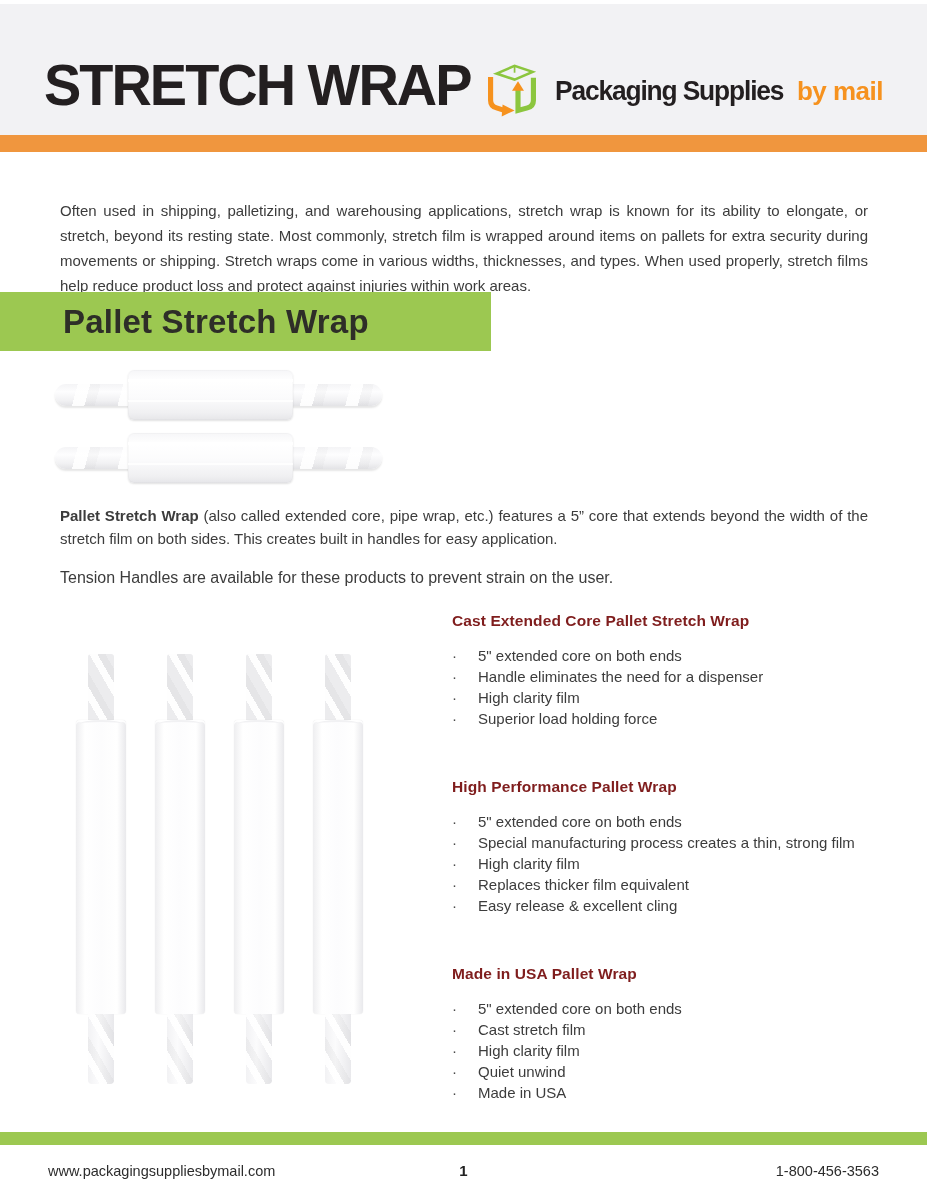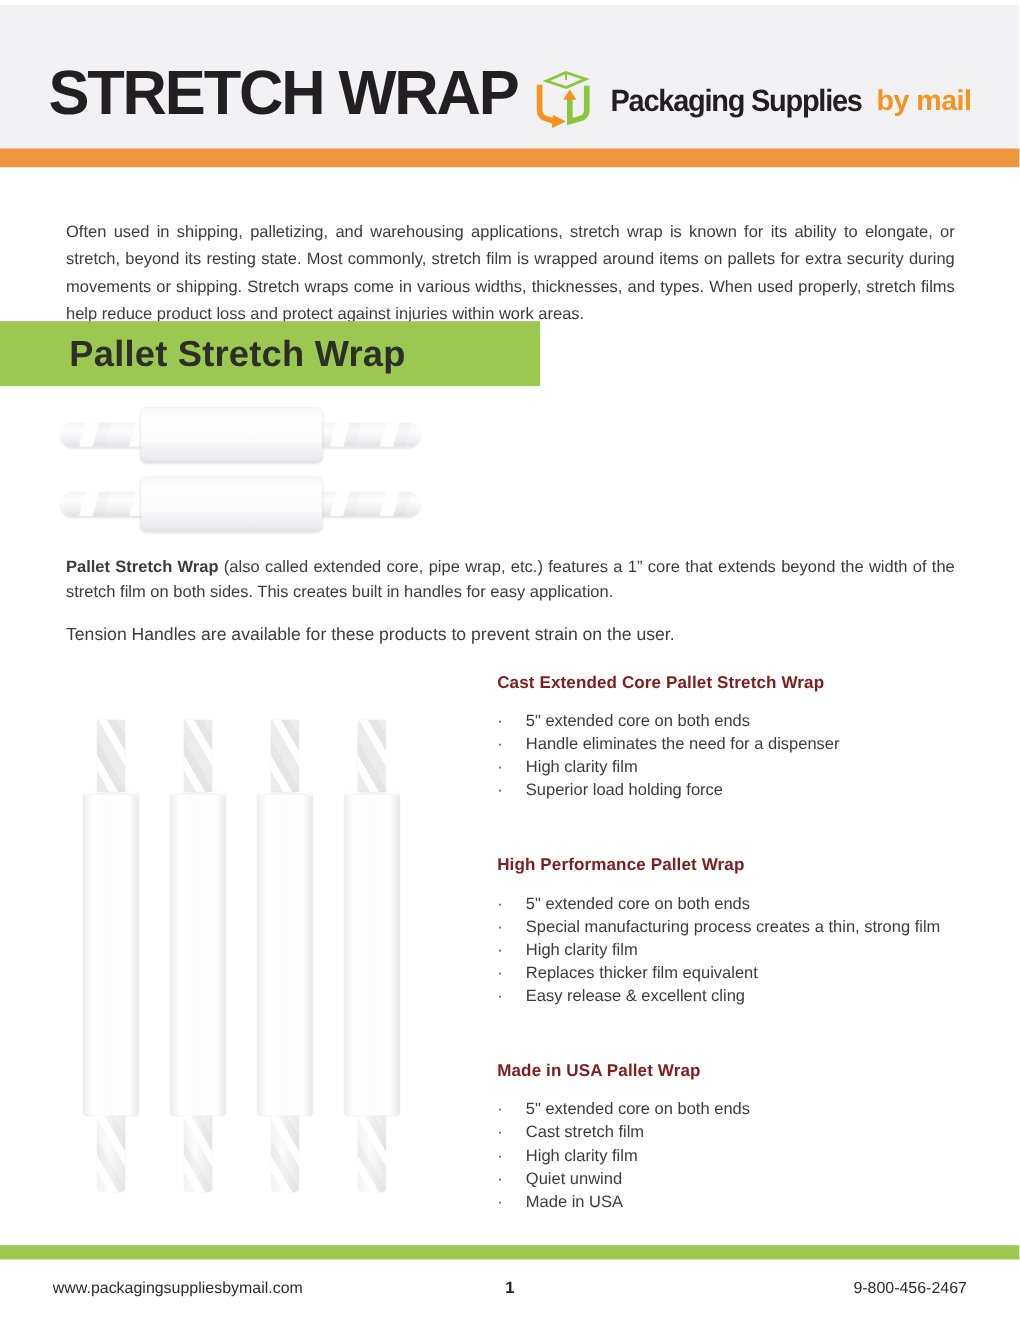--- a/index.html
+++ b/index.html
@@ -122,21 +122,21 @@
     <div class="hroll">
       <div class="hcore"></div>
       <div class="hbody"></div>
     </div>
     <div class="hroll">
       <div class="hcore"></div>
       <div class="hbody"></div>
     </div>
   </div>
 
-  <p class="desc"><b>Pallet Stretch Wrap</b><span> (also called extended core, pipe wrap, etc.) features a 1” core that extends beyond the width of the stretch film on both sides. This creates built in handles for easy application.</span></p>
+  <p class="desc"><b>Pallet Stretch Wrap</b><span> (also called extended core, pipe wrap, etc.) features a 5” core that extends beyond the width of the stretch film on both sides. This creates built in handles for easy application.</span></p>
 
   <p class="tension">Tension Handles are available for these products to prevent strain on the user.</p>
 
   <div class="v-rolls">
     <div class="vroll">
       <div class="vcore top"></div>
       <div class="vbody"></div>
       <div class="vcore bottom"></div>
     </div>
     <div class="vroll">
@@ -229,16 +229,16 @@
             <span class="btext">Made in USA</span>
           </li>
         </ul>
     </section>
   </div>
 
   <div class="footer-bar"></div>
   <div class="footer-row">
     <span class="footer-website">www.packagingsuppliesbymail.com</span>
     <span class="footer-page">1</span>
-    <span class="footer-phone">9-800-456-2467</span>
+    <span class="footer-phone">1-800-456-3563</span>
   </div>
 
 </div>
 
 </body></html>

